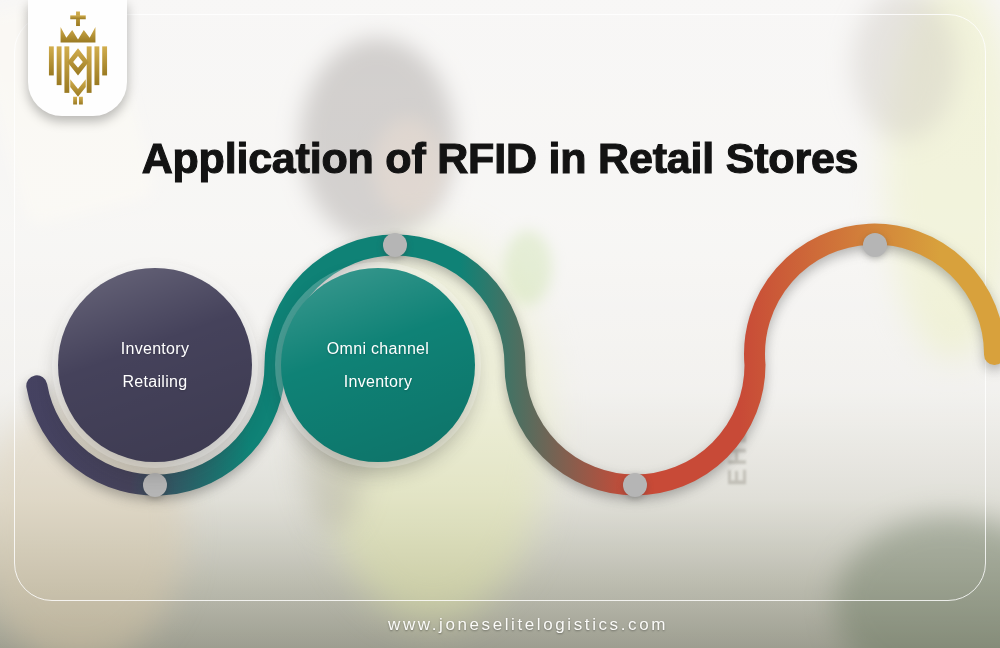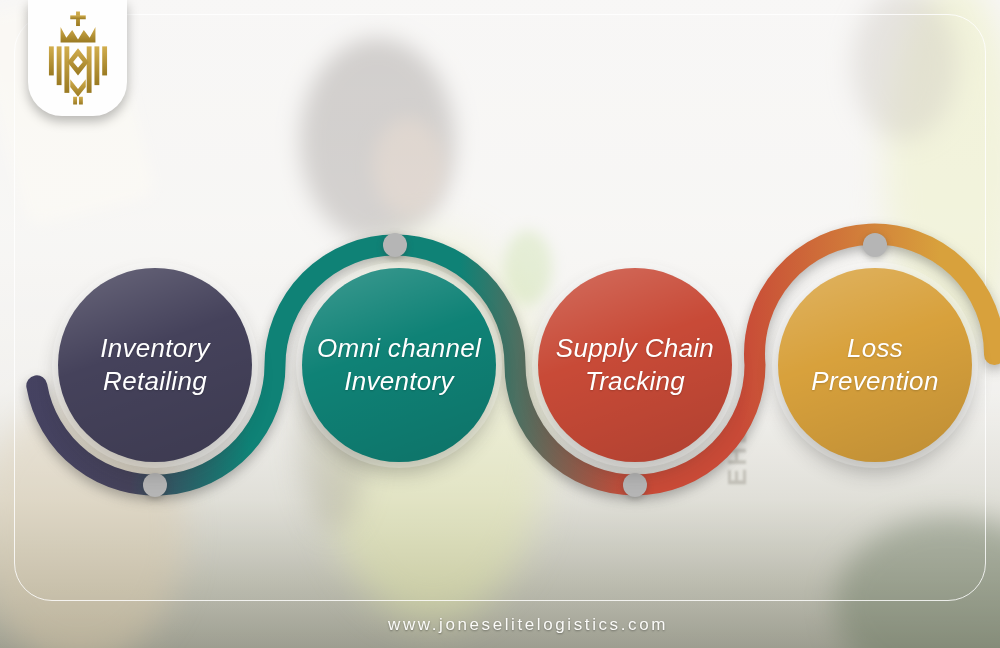--- a/index.html
+++ b/index.html
@@ -54,23 +54,23 @@
   .band-dot  { filter: drop-shadow(0 2px 3px rgba(55,55,55,0.3)); }
 
   
   .circle { position: absolute; top: 268px; width: 194px; height: 194px; border-radius: 50%;
             display: flex; flex-direction: column; align-items: center; justify-content: center;
             color: #ffffff; text-align: center;
             box-shadow: 0 0 0 6px rgba(255,255,255,0.22), 0 10px 20px rgba(40,40,40,0.3); }
   .circle::before { content: ""; position: absolute; inset: 0; border-radius: 50%;
             background: linear-gradient(160deg, rgba(255,255,255,0.2) 0%, rgba(255,255,255,0) 42%,
                         rgba(0,0,0,0.12) 100%); }
-  .circle .ln { position: relative; font-size: 26px; font-weight: 500; line-height: 33px;
-            letter-spacing: 0.3px; text-shadow: 0 1px 2px rgba(0,0,0,0.18); font-style: italic; }
-  .c1 { left:  58px; } .c2 { left: 302px; } .c3 { left: 538px; } .c4 { left: 778px; }
+  .circle .ln { position: relative; font-size: 16px; font-weight: 500; line-height: 33px;
+            letter-spacing: 0.3px; text-shadow: 0 1px 2px rgba(0,0,0,0.18); }
+  .c1 { left:  58px; } .c2 { left: 281px; } .c3 { left: 538px; } .c4 { left: 778px; }
 
   
   .footer { position: absolute; left: 0; top: 615px; width: 100%; text-align: center;
             font-size: 17px; font-weight: 500; letter-spacing: 2.6px; color: #fbfbf8;
             text-shadow: 0 1px 2px rgba(0,0,0,0.35); margin-left: 28px; }
 </style>
 </head>
 <body>
 
 <div class="stage">
@@ -111,20 +111,21 @@
         <rect x="49" y="36" width="5" height="40"></rect>
         <rect x="41" y="36" width="5" height="48"></rect>
         <path d="M32,38 L43,52 L32,66 L21,52 Z M32,46 L27,52 L32,58 L37,52 Z" fill-rule="evenodd"></path>
         <path d="M24,70 L32,80 L40,70 L40,78 L32,88 L24,78 Z"></path>
         <rect x="27" y="88" width="4" height="8"></rect>
         <rect x="33" y="88" width="4" height="8"></rect>
       </g>
     </svg>
   </div>
 
+  <h1 class="title">Application of RFID in Retail Stores</h1>
 
   <svg class="band" width="1000" height="648" viewBox="0 0 1000 648">
     <defs>
       <linearGradient id="bandGrad" x1="0" y1="0" x2="1000" y2="0" gradientUnits="userSpaceOnUse">
         <stop offset="0" stop-color="#454263"></stop>
         <stop offset="0.13" stop-color="#444159"></stop>
         <stop offset="0.25" stop-color="#0F8276"></stop>
         <stop offset="0.46" stop-color="#0F8276"></stop>
         <stop offset="0.63" stop-color="#C84A37"></stop>
         <stop offset="0.74" stop-color="#C84A37"></stop>
@@ -146,24 +147,16 @@
   </svg>
 
   <div class="circle c1" style="background-color: rgb(69, 66, 91);">
     <div class="ln">Inventory</div>
     <div class="ln">Retailing</div>
   </div>
   <div class="circle c2" style="background-color: rgb(15, 130, 118);">
     <div class="ln">Omni channel</div>
     <div class="ln">Inventory</div>
   </div>
-  <div class="circle c3" style="background-color: rgb(200, 74, 55);">
-    <div class="ln">Supply Chain</div>
-    <div class="ln">Tracking</div>
-  </div>
-  <div class="circle c4" style="background-color: rgb(216, 161, 60);">
-    <div class="ln">Loss</div>
-    <div class="ln">Prevention</div>
-  </div>
 
   <div class="footer">www.joneselitelogistics.com</div>
 
 </div>
 
 </body></html>

